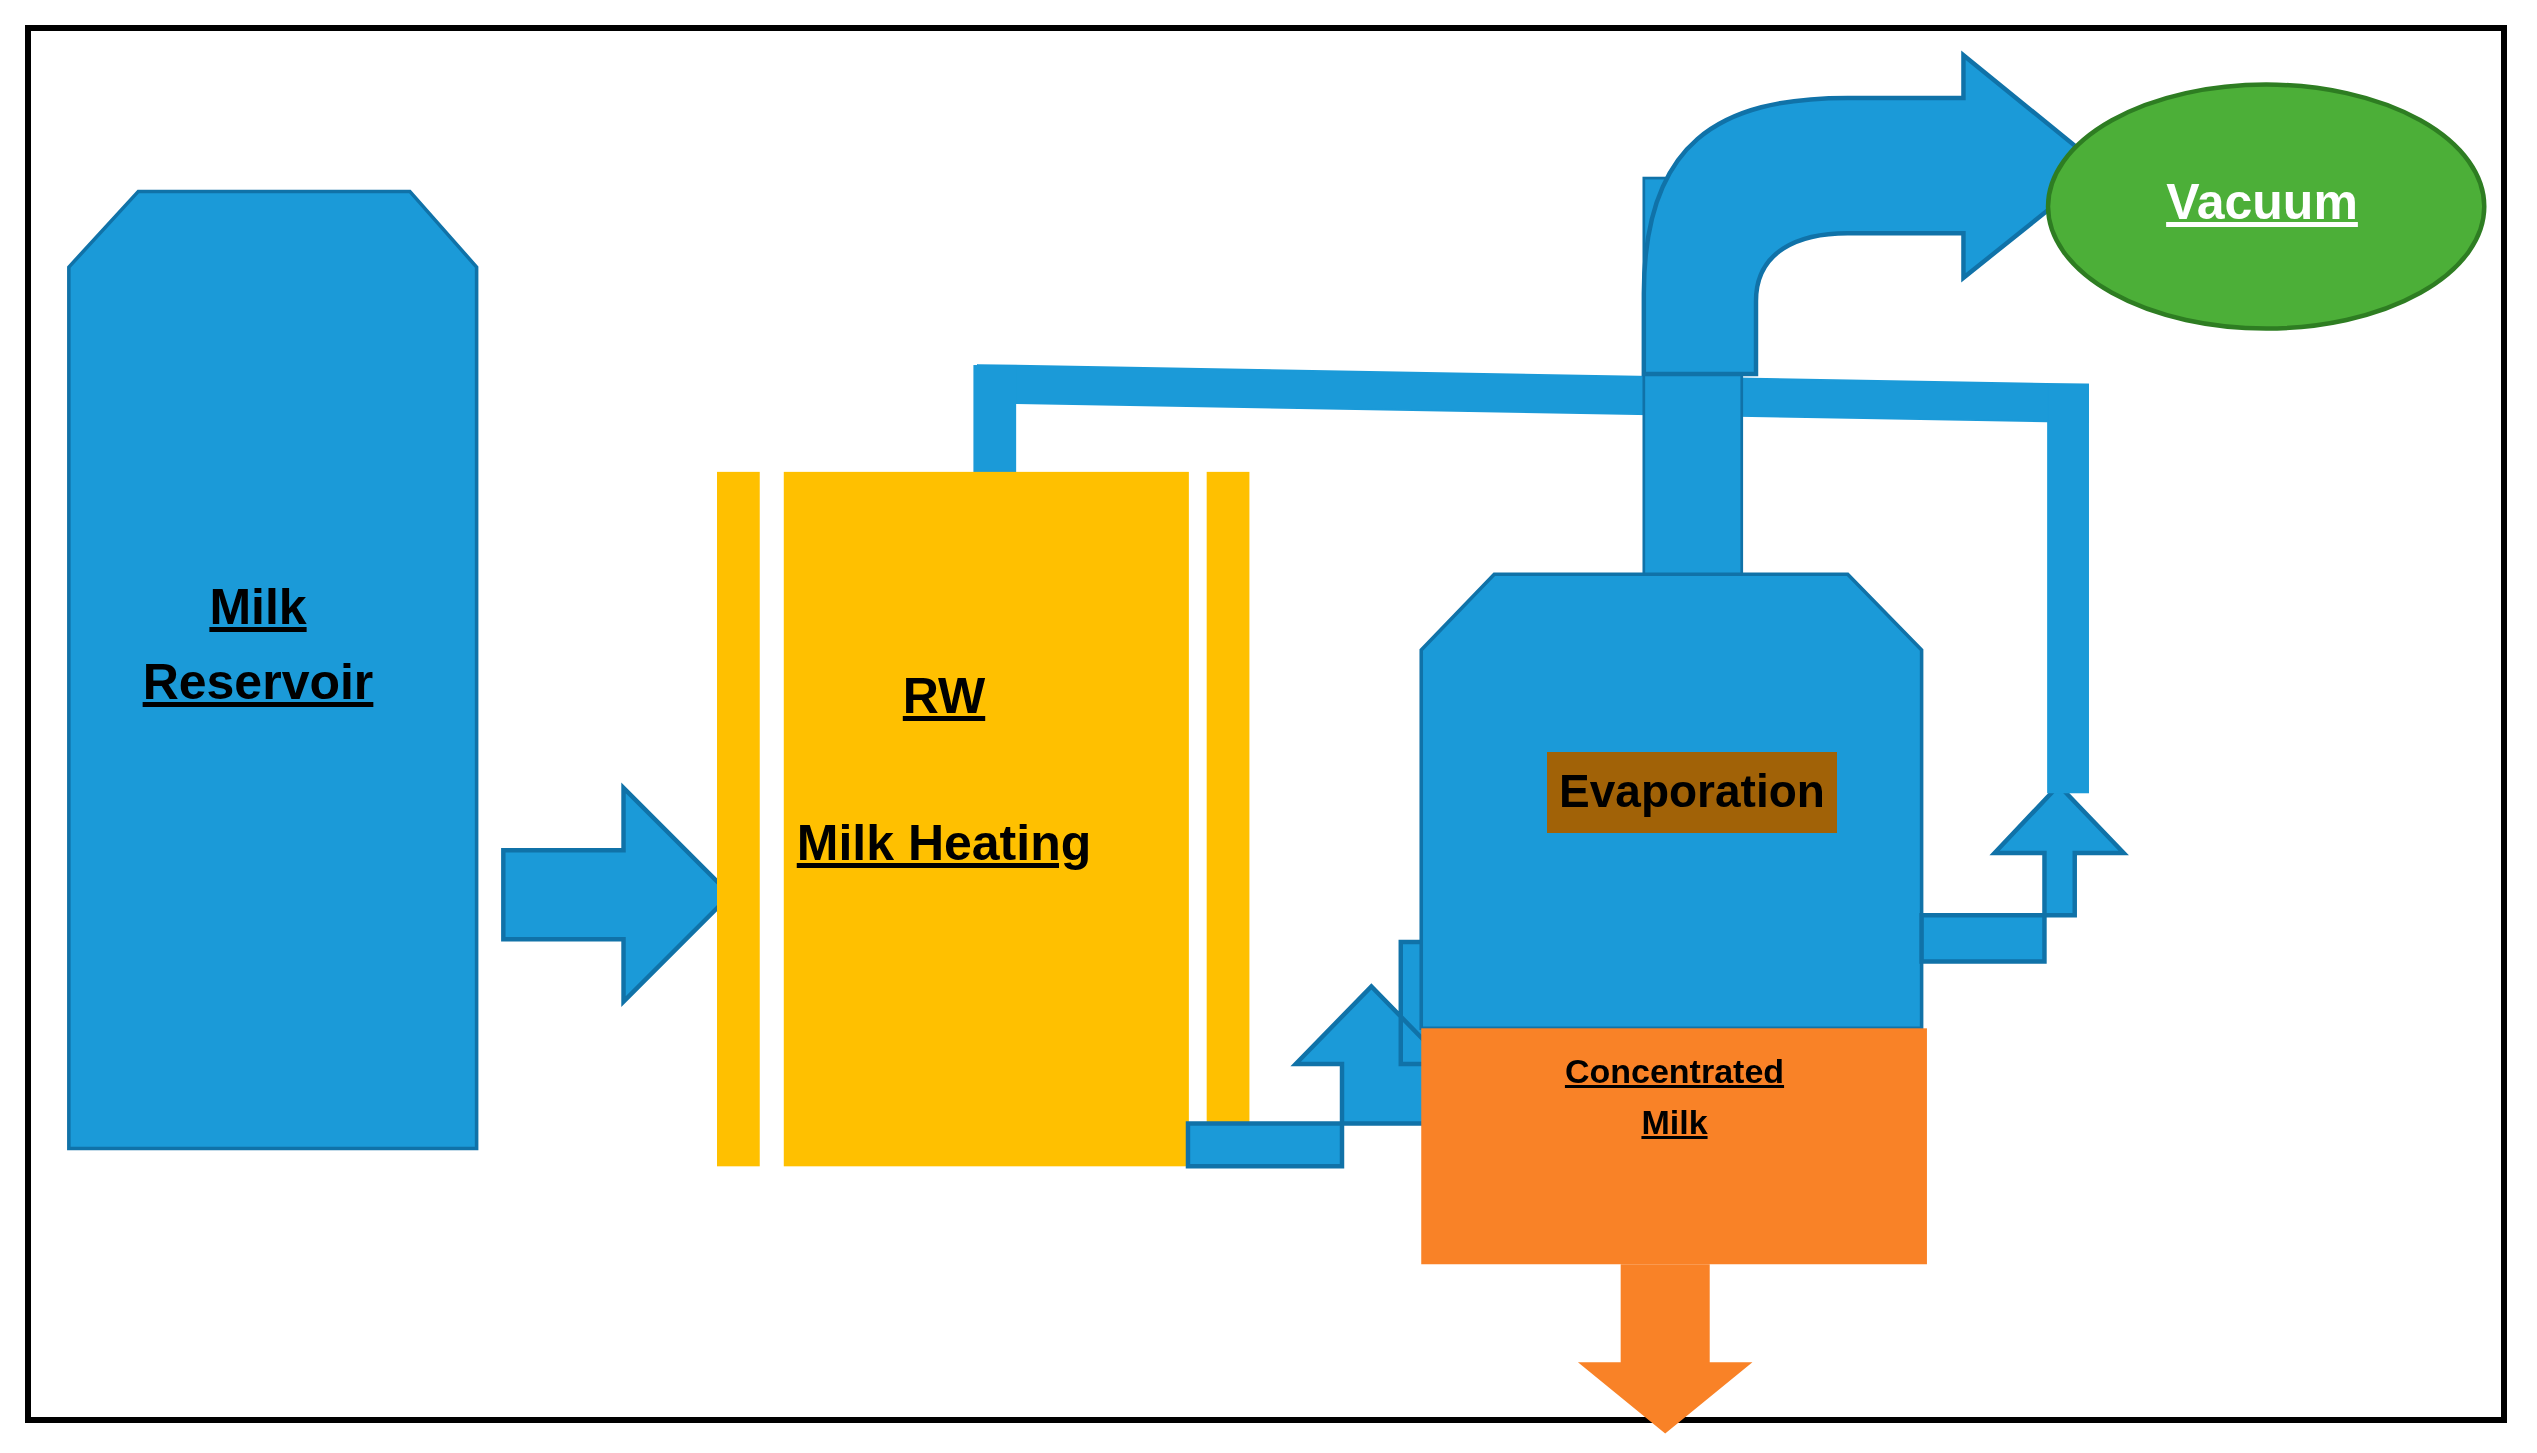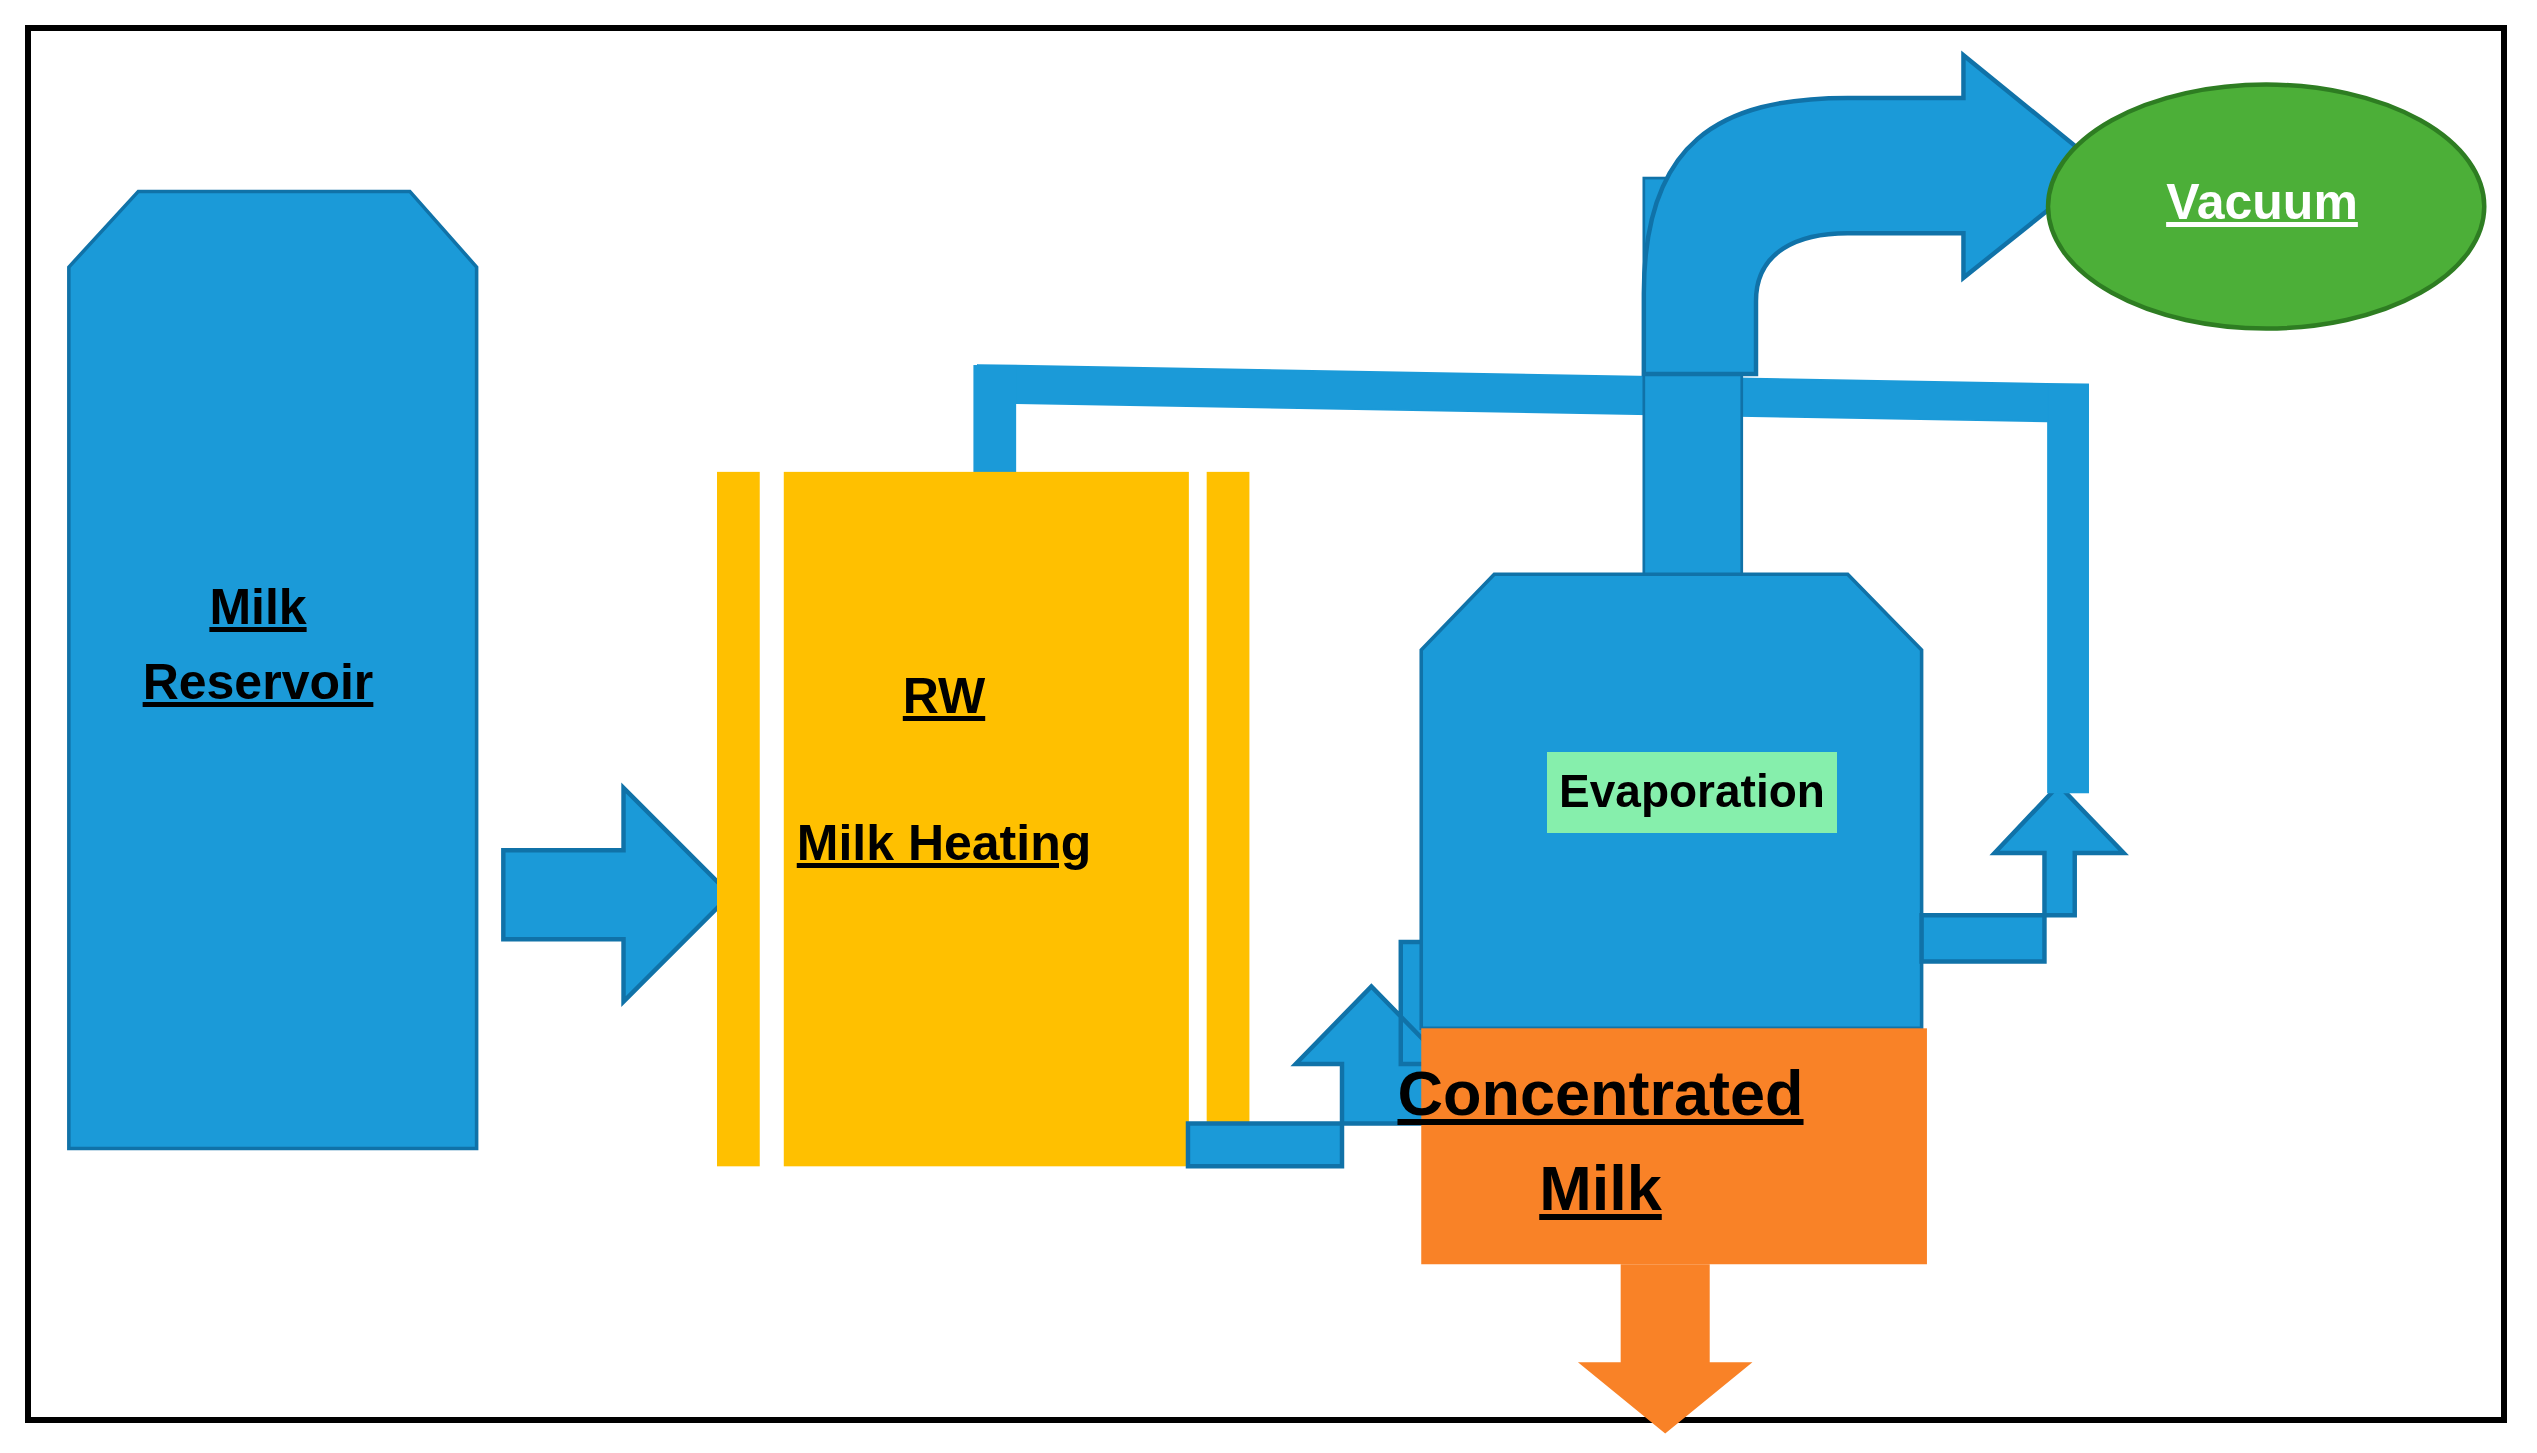--- a/index.html
+++ b/index.html
@@ -53,27 +53,27 @@
   }
   #lbl-heating {
     left: 757px; top: 806px;  width: 374px;
     font-size: 50px;
   }
   #lbl-evaporation {
     left: 1514px; top: 752px; width: 356px;
     font-size: 46px;
   }
   #lbl-evaporation span {
-    background: #86efac;
+    background: #a16207;
     padding: 5.3px 12.5px 7.1px 12.5px;
     display: inline-block;
   }
   #lbl-concentrated {
-    left: 1351px; top: 1046px; width: 499px;
-    font-size: 63px;
+    left: 1425px; top: 1046px; width: 499px;
+    font-size: 34px;
   }
   #lbl-vacuum {
     left: 2075px; top: 165px; width: 374px;
     font-size: 50px;
     color: #ffffff;
   }
 </style>
 </head>
 <body>
 

